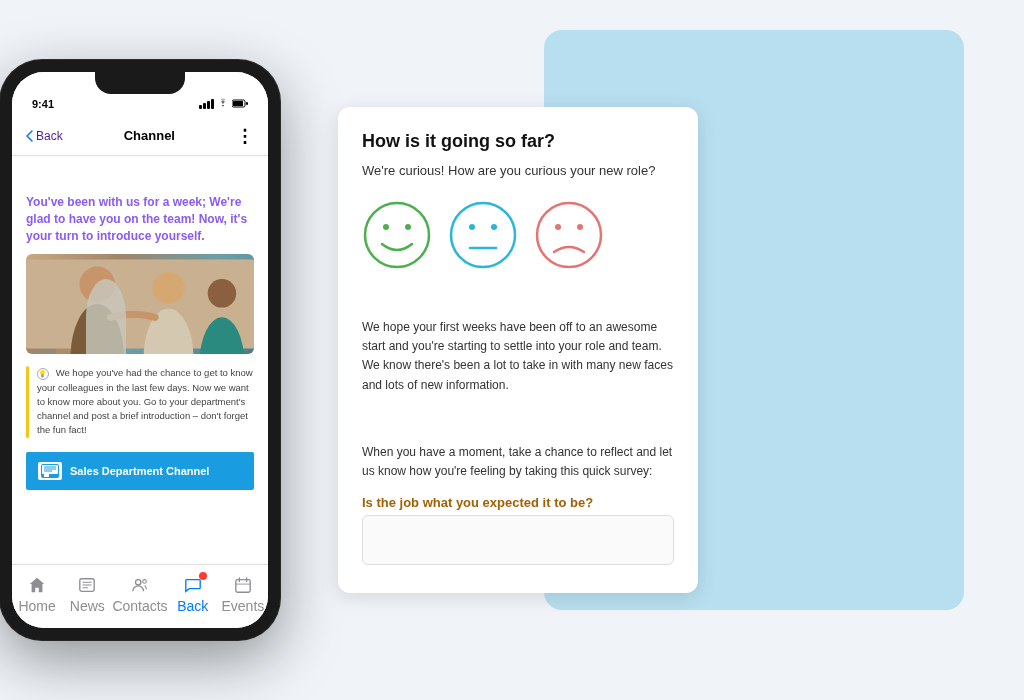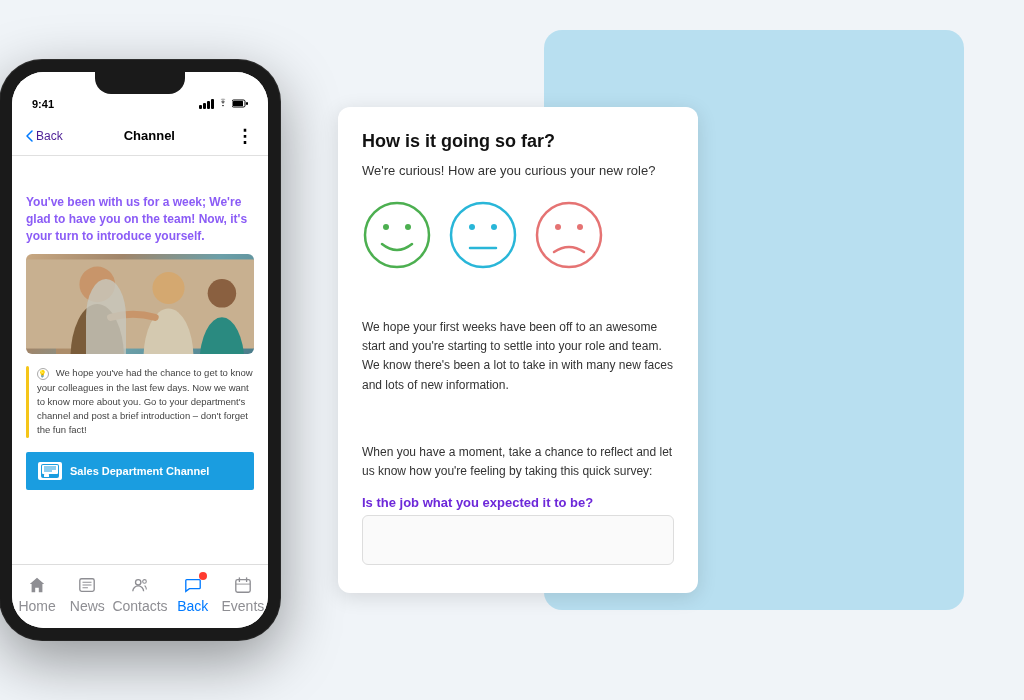--- a/index.html
+++ b/index.html
@@ -342,21 +342,21 @@
       font-size: 12px;
       color: #333;
       line-height: 1.6;
       margin-bottom: 14px;
       margin-top: 48px;
     }
 
     .survey-question {
       font-size: 13px;
       font-weight: 700;
-      color: #6d28d9;
+      color: #a16207;
       margin-bottom: 5px;
     }
 
     .survey-textarea {
       width: 100%;
       height: 50px;
       border: 1px solid #ddd;
       border-radius: 6px;
       resize: none;
       padding: 8px;

